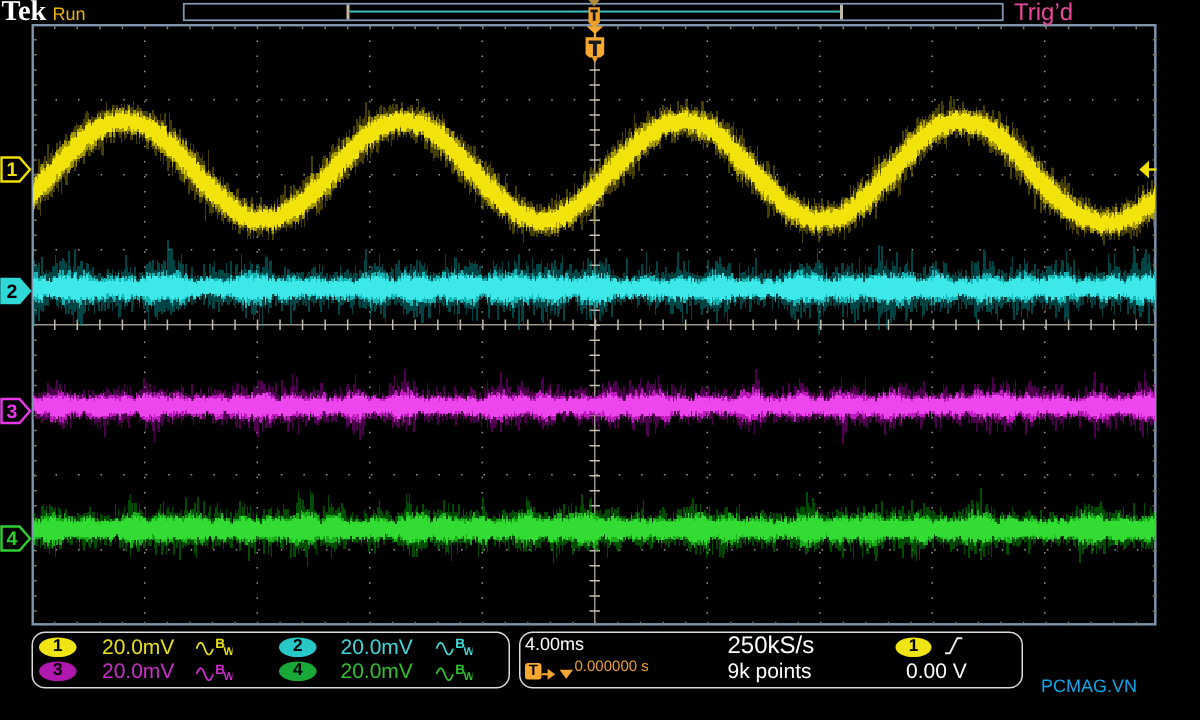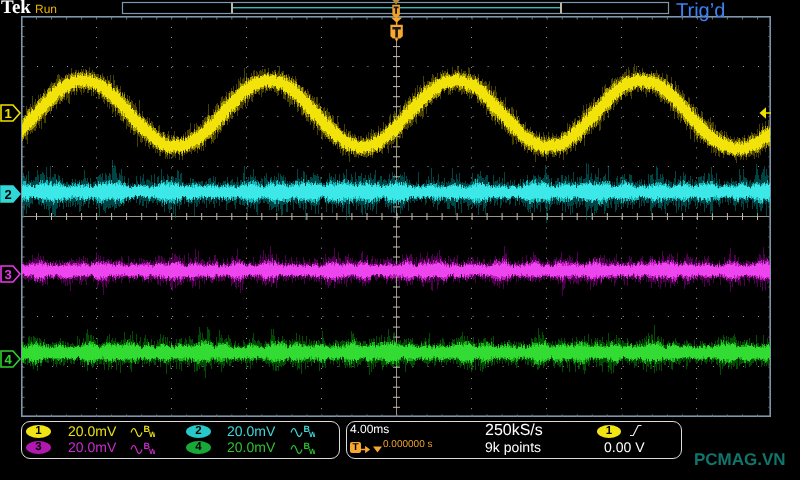--- a/index.html
+++ b/index.html
@@ -63,21 +63,21 @@
     <path d="M392.3 4.8h7.6v10.2l-3.8 3.2-3.8-3.2z" fill="#f0a028"></path>
     <path d="M393.7 6.4h4.8v1.8h-1.5v5.6h-1.8V8.2h-1.5z" fill="#141414"></path>
     <path d="M391 17.5h11.2l-5.6 5.2z" fill="#f8a830"></path>
     <rect x="395.9" y="21.5" width="1.5" height="3.5" fill="#f8a830"></rect>
     <path d="M390.4 24.8h12.4v11.4l-2.5 2.2h-7.4l-2.5-2.2z" fill="#f8a830"></path>
     <path d="M392.4 27h8.4v2.4h-2.9v8h-2.6v-8h-2.9z" fill="#181818"></path>
     <path d="M394.6 38.4h4l-2 3.4z" fill="#f8a830"></path>
 </svg>
 <div class="abs t" style="left:1px;top:-3px;color:#fff;font-family:'Liberation Serif',serif;font-weight:bold;font-size:19px">Tek</div>
 <div class="abs t" style="left:35px;top:2px;color:#eab308;font-size:12px">Run</div>
-<div class="abs t" style="left:676px;top:0px;color:#3b82f6;font-size:20px">Trig’d</div>
+<div class="abs t" style="left:676px;top:0px;color:#ec4899;font-size:16px">Trig’d</div>
 <div class="abs" style="left:21px;top:421px;width:317px;height:36px;border:1.6px solid #dcdcdc;border-radius:9px;background:#000"></div>
 <div class="abs" style="left:26px;top:424.5px;width:25px;height:13px;background:#f0e414;border-radius:50%;color:#000;font-weight:bold;font-size:11.5px;text-align:center;line-height:13.5px">1</div>
 <div class="abs" style="left:26px;top:441px;width:25px;height:13px;background:#b018b0;border-radius:50%;color:#000;font-weight:bold;font-size:11.5px;text-align:center;line-height:13.5px">3</div>
 <div class="abs" style="left:186px;top:424.5px;width:25px;height:13px;background:#28c8c8;border-radius:50%;color:#000;font-weight:bold;font-size:11.5px;text-align:center;line-height:13.5px">2</div>
 <div class="abs" style="left:186px;top:441px;width:25px;height:13px;background:#18a838;border-radius:50%;color:#000;font-weight:bold;font-size:11.5px;text-align:center;line-height:13.5px">4</div>
 <div class="abs t" style="left:68px;top:422.5px;color:#e8e018;font-size:14px">20.0mV</div>
 <div class="abs t" style="left:68px;top:438.5px;color:#cc2ccc;font-size:14px">20.0mV</div>
 <div class="abs t" style="left:227px;top:422.5px;color:#40d8d8;font-size:14px">20.0mV</div>
 <div class="abs t" style="left:227px;top:438.5px;color:#30c030;font-size:14px">20.0mV</div>
 <div class="abs" style="left:130px;top:423.5px"><svg width="25" height="13" viewBox="0 0 25 13">
@@ -108,12 +108,12 @@
 <div class="abs" style="left:597px;top:424.5px;width:24px;height:13px;background:#f0e414;border-radius:50%;color:#000;font-weight:bold;font-size:11.5px;text-align:center;line-height:13.5px">1</div>
 <div class="abs" style="left:629px;top:424px"><svg width="14" height="13" viewBox="0 0 14 13">
       <path d="M1 11.5H4.2L9.2 1.5H12.5" fill="none" stroke="#e8e8e8" stroke-width="1.2"></path>
     </svg></div>
 <div class="abs" style="left:350px;top:442px;width:11px;height:11px;background:#f8a830;border-radius:2px;color:#000;font-weight:bold;font-size:10px;text-align:center;line-height:11.5px">T</div>
 <div class="abs" style="left:361px;top:442px"><svg width="23" height="11" viewBox="0 0 23 11">
       <path d="M0 5.5H8M8 5.5L4.8 3.2V7.8Z" fill="#f8a830" stroke="#f8a830" stroke-width="1.4"></path>
       <path d="M12 2.5h9l-4.5 6z" fill="#f8a830"></path>
     </svg></div>
 <div class="abs t" style="left:383px;top:439px;color:#f0a028;font-size:10px">0.000000 s</div>
-<div class="abs t" style="left:694px;top:450px;color:#0f766e;font-weight:bold;font-size:17px;letter-spacing:0px">PCMAG.VN</div>
+<div class="abs t" style="left:694px;top:450px;color:#0ea5e9;font-weight:normal;font-size:12px;letter-spacing:0px">PCMAG.VN</div>
 </body></html>

